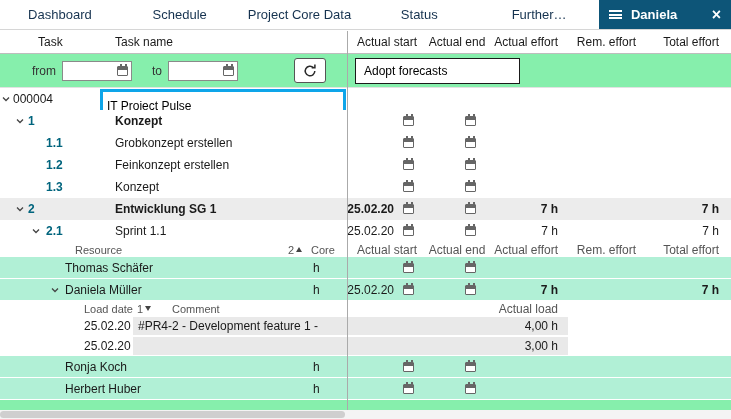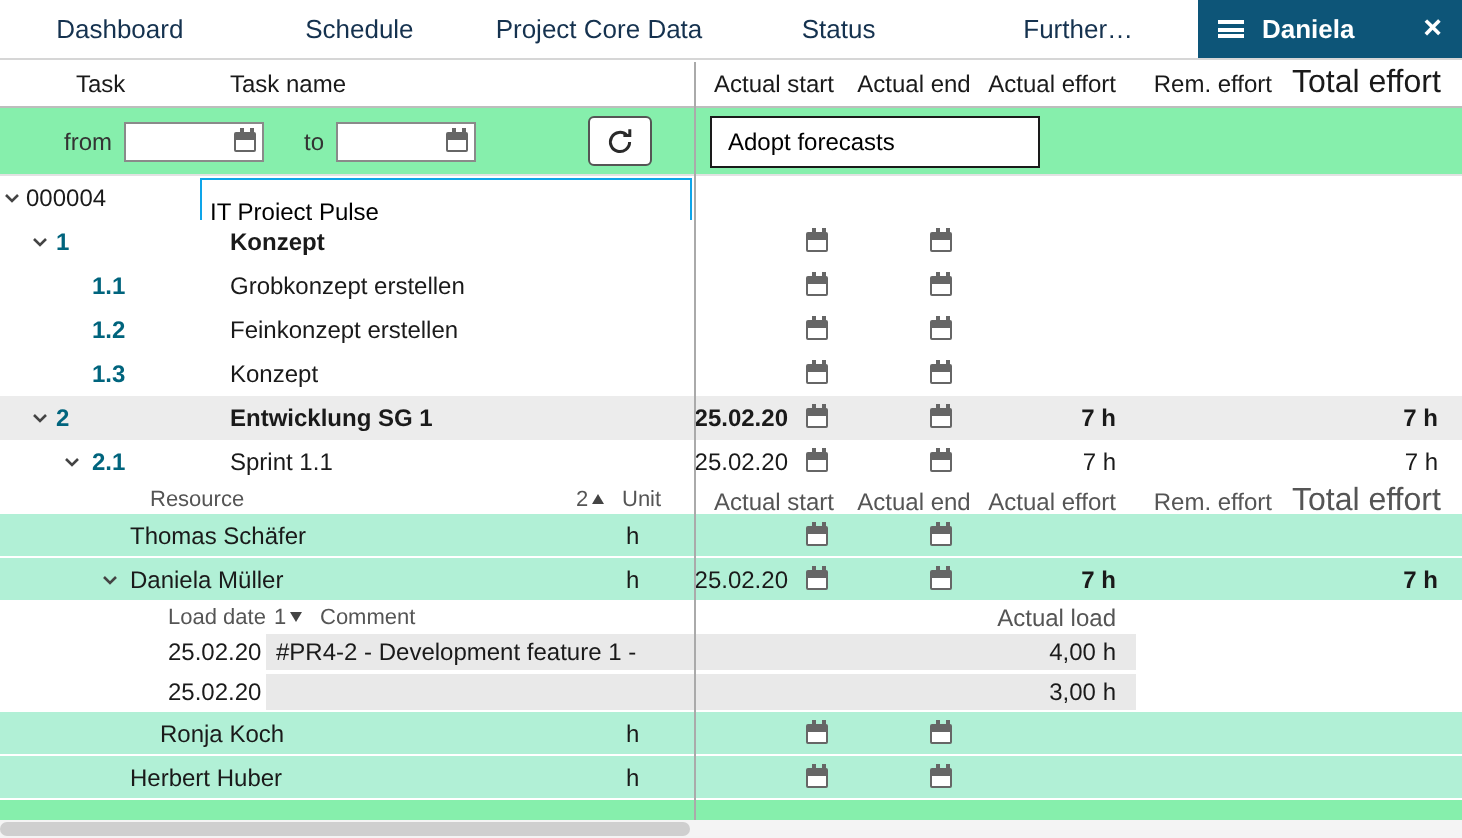--- a/index.html
+++ b/index.html
@@ -19,42 +19,42 @@
   .left{flex:0 0 348px;width:348px;position:relative;height:100%}
   .right{flex:0 0 383px;width:383px;height:100%;position:relative}
   .grid5{display:grid;grid-template-columns:78px 62px 80px 78px 85px;height:100%;align-items:center}
   .abs{position:absolute;top:50%;transform:translateY(-50%);white-space:nowrap}
   .b{font-weight:bold}
 
   
   .cols{display:flex;height:24px;border-bottom:1px solid #bdbdbd;background:#fff}
   .hC{text-align:center;font-size:12px;white-space:nowrap}
   .hR{text-align:right;padding-right:10px;font-size:12px;white-space:nowrap}
-  .hRt{text-align:right;padding-right:12px;font-size:16px;white-space:nowrap}
+  .hRt{text-align:right;padding-right:12px;font-size:12px;white-space:nowrap}
 
   
   .frow{display:flex;height:34px;align-items:center;border-bottom:1px solid #e2e2e2}
   .fleft{display:flex;align-items:center;height:100%;padding-left:32px}
   .flabel{color:#333;margin-right:6px}
   .dinput{position:relative;margin-right:6px}
   .dinput input{width:70px;height:20px;border:1px solid #8a8a8a;padding:0 18px 0 4px;font-size:11px;font-family:"Liberation Sans",sans-serif}
   .dinput .cal{position:absolute;right:4px;top:5px}
   .tolabel{margin-left:14px}
   .refresh{margin-left:50px;width:32px;height:25px;border:1px solid #555;border-radius:3px;background:#fff;display:flex;align-items:center;justify-content:center;cursor:pointer}
   .adopt{margin-left:7px;height:26px;width:165px;border:1px solid #1a1a1a;background:#fff;display:flex;align-items:center;padding-left:8px;font-size:12px;font-family:"Liberation Sans",sans-serif;cursor:pointer}
 
   
   .row{display:flex;height:22px;align-items:center;position:relative;background:#fff}
   .row-sub{display:flex;height:15px;align-items:flex-end;position:relative;font-size:11px;color:#555;background:#fff}
   .row-load{display:flex;height:20px;align-items:center;position:relative;background:#fff}
   .row-grp{background:#ececec}
   .row-res{background:#b1f0d6;border-bottom:1px solid #fff}
   .tid{color:#00647d;font-weight:bold;cursor:pointer}
   .chev{position:absolute;top:50%;transform:translateY(-50%);cursor:pointer}
-  .pinput{position:absolute;left:100px;top:1px;width:246px;height:33px;border:1px solid #0ea5e9;padding:0 4px;font-size:12px;font-family:"Liberation Sans",sans-serif}
+  .pinput{position:absolute;left:100px;top:1px;width:246px;height:33px;border:3px solid #0ea5e9;padding:0 4px;font-size:12px;font-family:"Liberation Sans",sans-serif}
 
   
   .cal{position:relative;display:inline-block;width:11px;height:10px;border:1px solid #666;border-radius:1px;background:#fff;flex:0 0 11px;cursor:pointer}
   .cal::before{content:"";position:absolute;left:0;right:0;top:0;height:3px;background:#666}
   .cal::after{content:"";position:absolute;top:-3px;left:2px;width:2px;height:3px;background:#666;box-shadow:5px 0 0 #666}
 
   
   .c-se{display:flex;align-items:center;justify-content:flex-end;gap:9px;padding-right:12px;height:100%}
   .dt{white-space:nowrap}
   .num{text-align:right;padding-right:10px;white-space:nowrap}
@@ -262,21 +262,21 @@
       </div>
     </div>
 
     <div class="row-sub">
       <div class="left">
         <span class="abs" style="left:75px">Resource</span>
         <span class="abs sortwrap" style="left:288px">
           <span>2</span>
           <span class="tri-up"></span>
         </span>
-        <span class="abs" style="left:311px">Unit</span>
+        <span class="abs" style="left:311px">Core</span>
       </div>
       <div class="right grid5">
         <div class="hC">Actual start</div>
         <div class="hC">Actual end</div>
         <div class="hR">Actual effort</div>
         <div class="hR">Rem. effort</div>
         <div class="hRt">Total effort</div>
       </div>
     </div>
 
@@ -320,21 +320,21 @@
       </div>
     </div>
 
     <div class="row-sub">
       <div class="left">
         <span class="abs" style="left:84px">Load date</span>
         <span class="abs sortwrap" style="left:137px">
           <span>1</span>
           <span class="tri-down"></span>
         </span>
-        <span class="abs" style="left:160px">Comment</span>
+        <span class="abs" style="left:172px">Comment</span>
       </div>
       <div class="right grid5">
         <div></div>
           <div></div>
         <div class="hR">Actual load</div>
         <div></div>
           <div></div>
       </div>
     </div>
 
@@ -362,21 +362,21 @@
         <div></div>
           <div></div>
         <div class="num">3,00 h</div>
         <div></div>
           <div></div>
       </div>
     </div>
 
     <div class="row row-res">
       <div class="left">
-        <span class="abs" style="left:80px">Ronja Koch</span>
+        <span class="abs" style="left:65px">Ronja Koch</span>
         <span class="abs" style="left:313px">h</span>
       </div>
       <div class="right grid5">
         <div class="c-se">
             <span class="cal"></span>
           </div>
         <div class="c-se">
             <span class="cal"></span>
           </div>
         <div></div>

